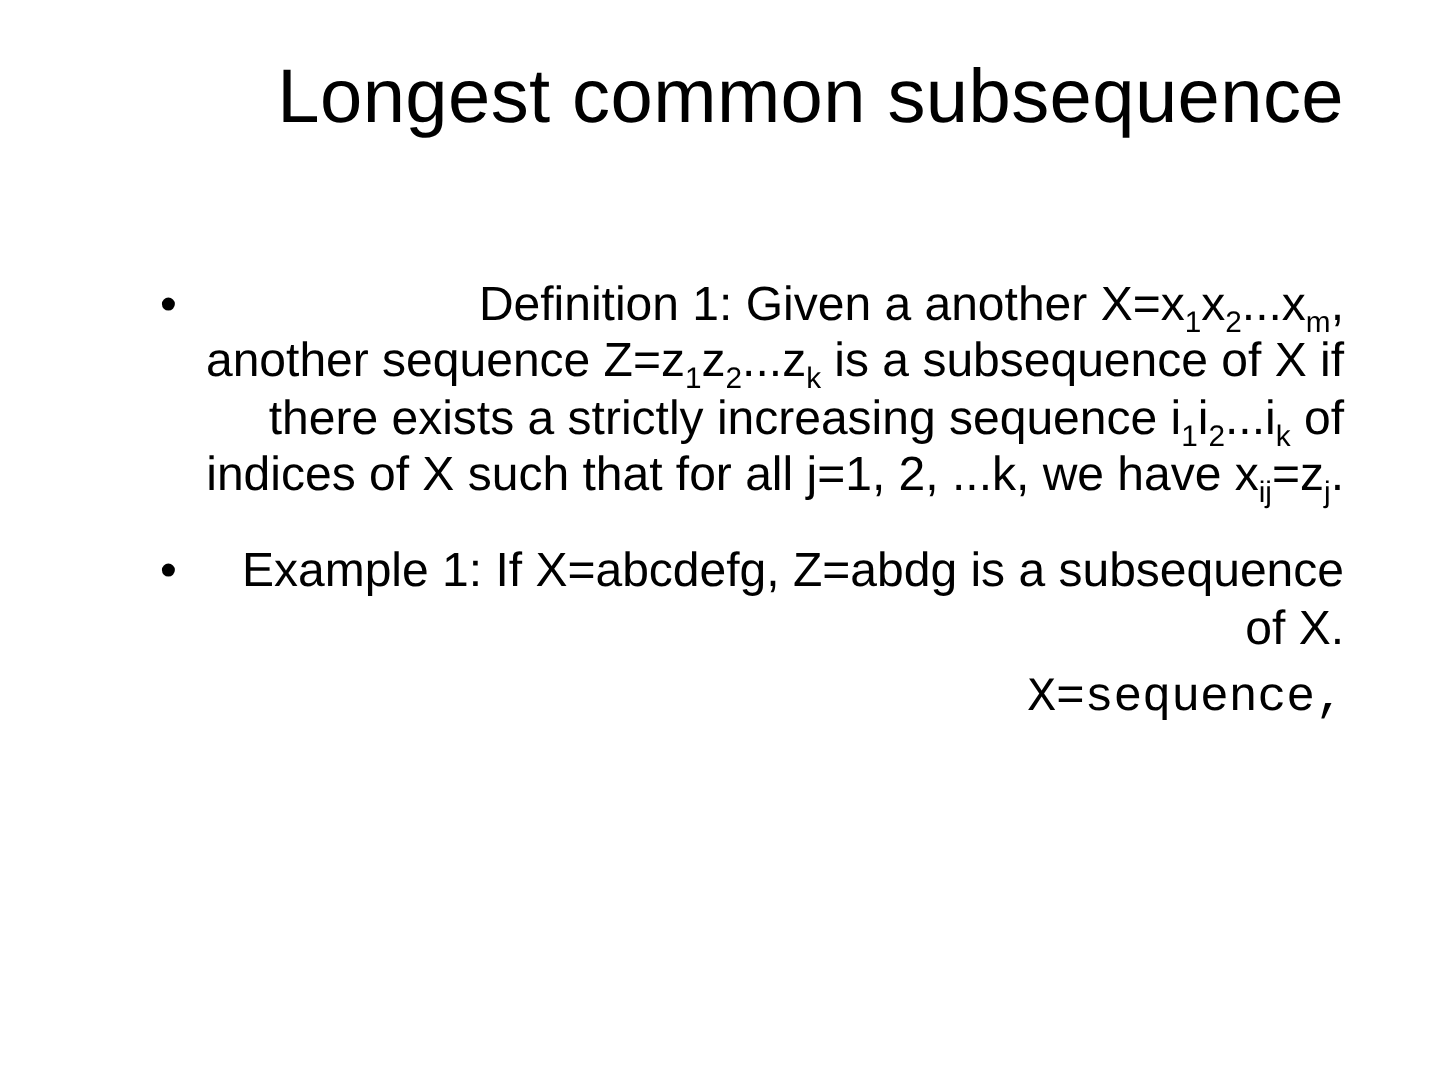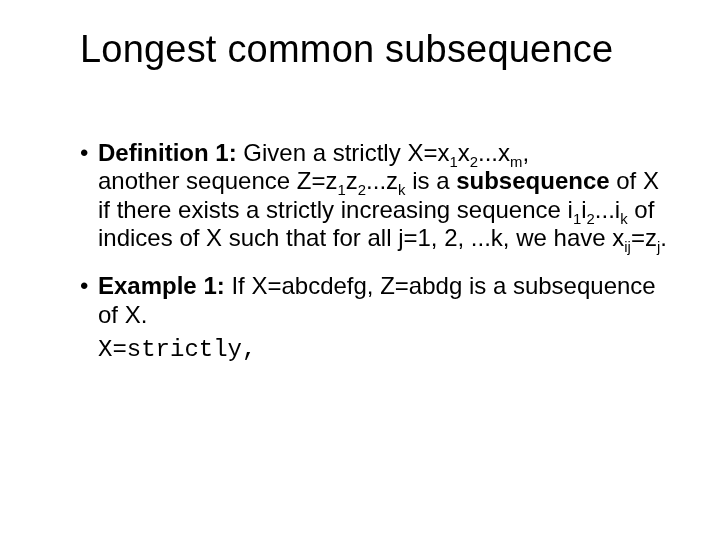--- a/index.html
+++ b/index.html
@@ -9,20 +9,21 @@
     height: 540px;
     background: #ffffff;
     font-family: Arial, Helvetica, sans-serif;
     color: #000;
   }
   .slide {
     box-sizing: border-box;
     width: 720px;
     height: 540px;
     padding: 24px 48px 24px 80px;
+    text-align: right;
   }
   .title {
     font-size: 38px;
     font-weight: 400;
     margin: 4px 0 68px 0;
     letter-spacing: 0.2px;
   }
   ul.body {
     margin: 0;
     padding: 0 0 0 18px;
@@ -35,21 +36,21 @@
     line-height: 1.18;
     font-weight: 400;
   }
   ul.body > li::before {
     content: "•";
     position: absolute;
     left: -18px;
     top: 0;
     font-size: 24px;
   }
-  .b { font-weight: 700; }
+  .b { font-weight: 400; }
   .it { }
   sub {
     font-size: 0.62em;
     vertical-align: sub;
     line-height: 0;
   }
   .mono {
     font-family: "Courier New", Courier, monospace;
     font-size: 24px;
     line-height: 1.22;
@@ -59,24 +60,24 @@
 </style>
 </head>
 <body>
 
 <div class="slide">
   <div class="title">Longest common subsequence</div>
 
   <ul class="body">
 
     <li>
-      <span class="b">Definition 1:</span><span> Given a strictly </span><span>X=x</span><sub>1</sub><span>x</span><sub>2</sub><span>...</span><span>x</span><sub>m</sub><span>,</span>
+      <span class="b">Definition 1:</span><span> Given a another </span><span>X=x</span><sub>1</sub><span>x</span><sub>2</sub><span>...</span><span>x</span><sub>m</sub><span>,</span>
       <br>
       <span>another sequence Z=z</span><sub>1</sub><span>z</span><sub>2</sub><span>...</span><span>z</span><sub>k</sub><span> is a </span><span class="b">subsequence</span><span> of X if there exists a </span><span class="it">strictly increasing</span><span> sequence i</span><sub>1</sub><span>i</span><sub>2</sub><span>...</span><span>i</span><sub>k</sub><span> of indices of X such that for all j=1, 2, ...k, we have x</span><sub>ij</sub><span>=z</span><sub>j</sub><span>.</span>
     </li>
 
     <li>
       <span class="b">Example 1:</span><span> If X=abcdefg, Z=abdg is a subsequence of X.</span>
-      <span class="mono">X=strictly,</span>
+      <span class="mono">X=sequence,</span>
     </li>
 
   </ul>
 </div>
 
 </body></html>

